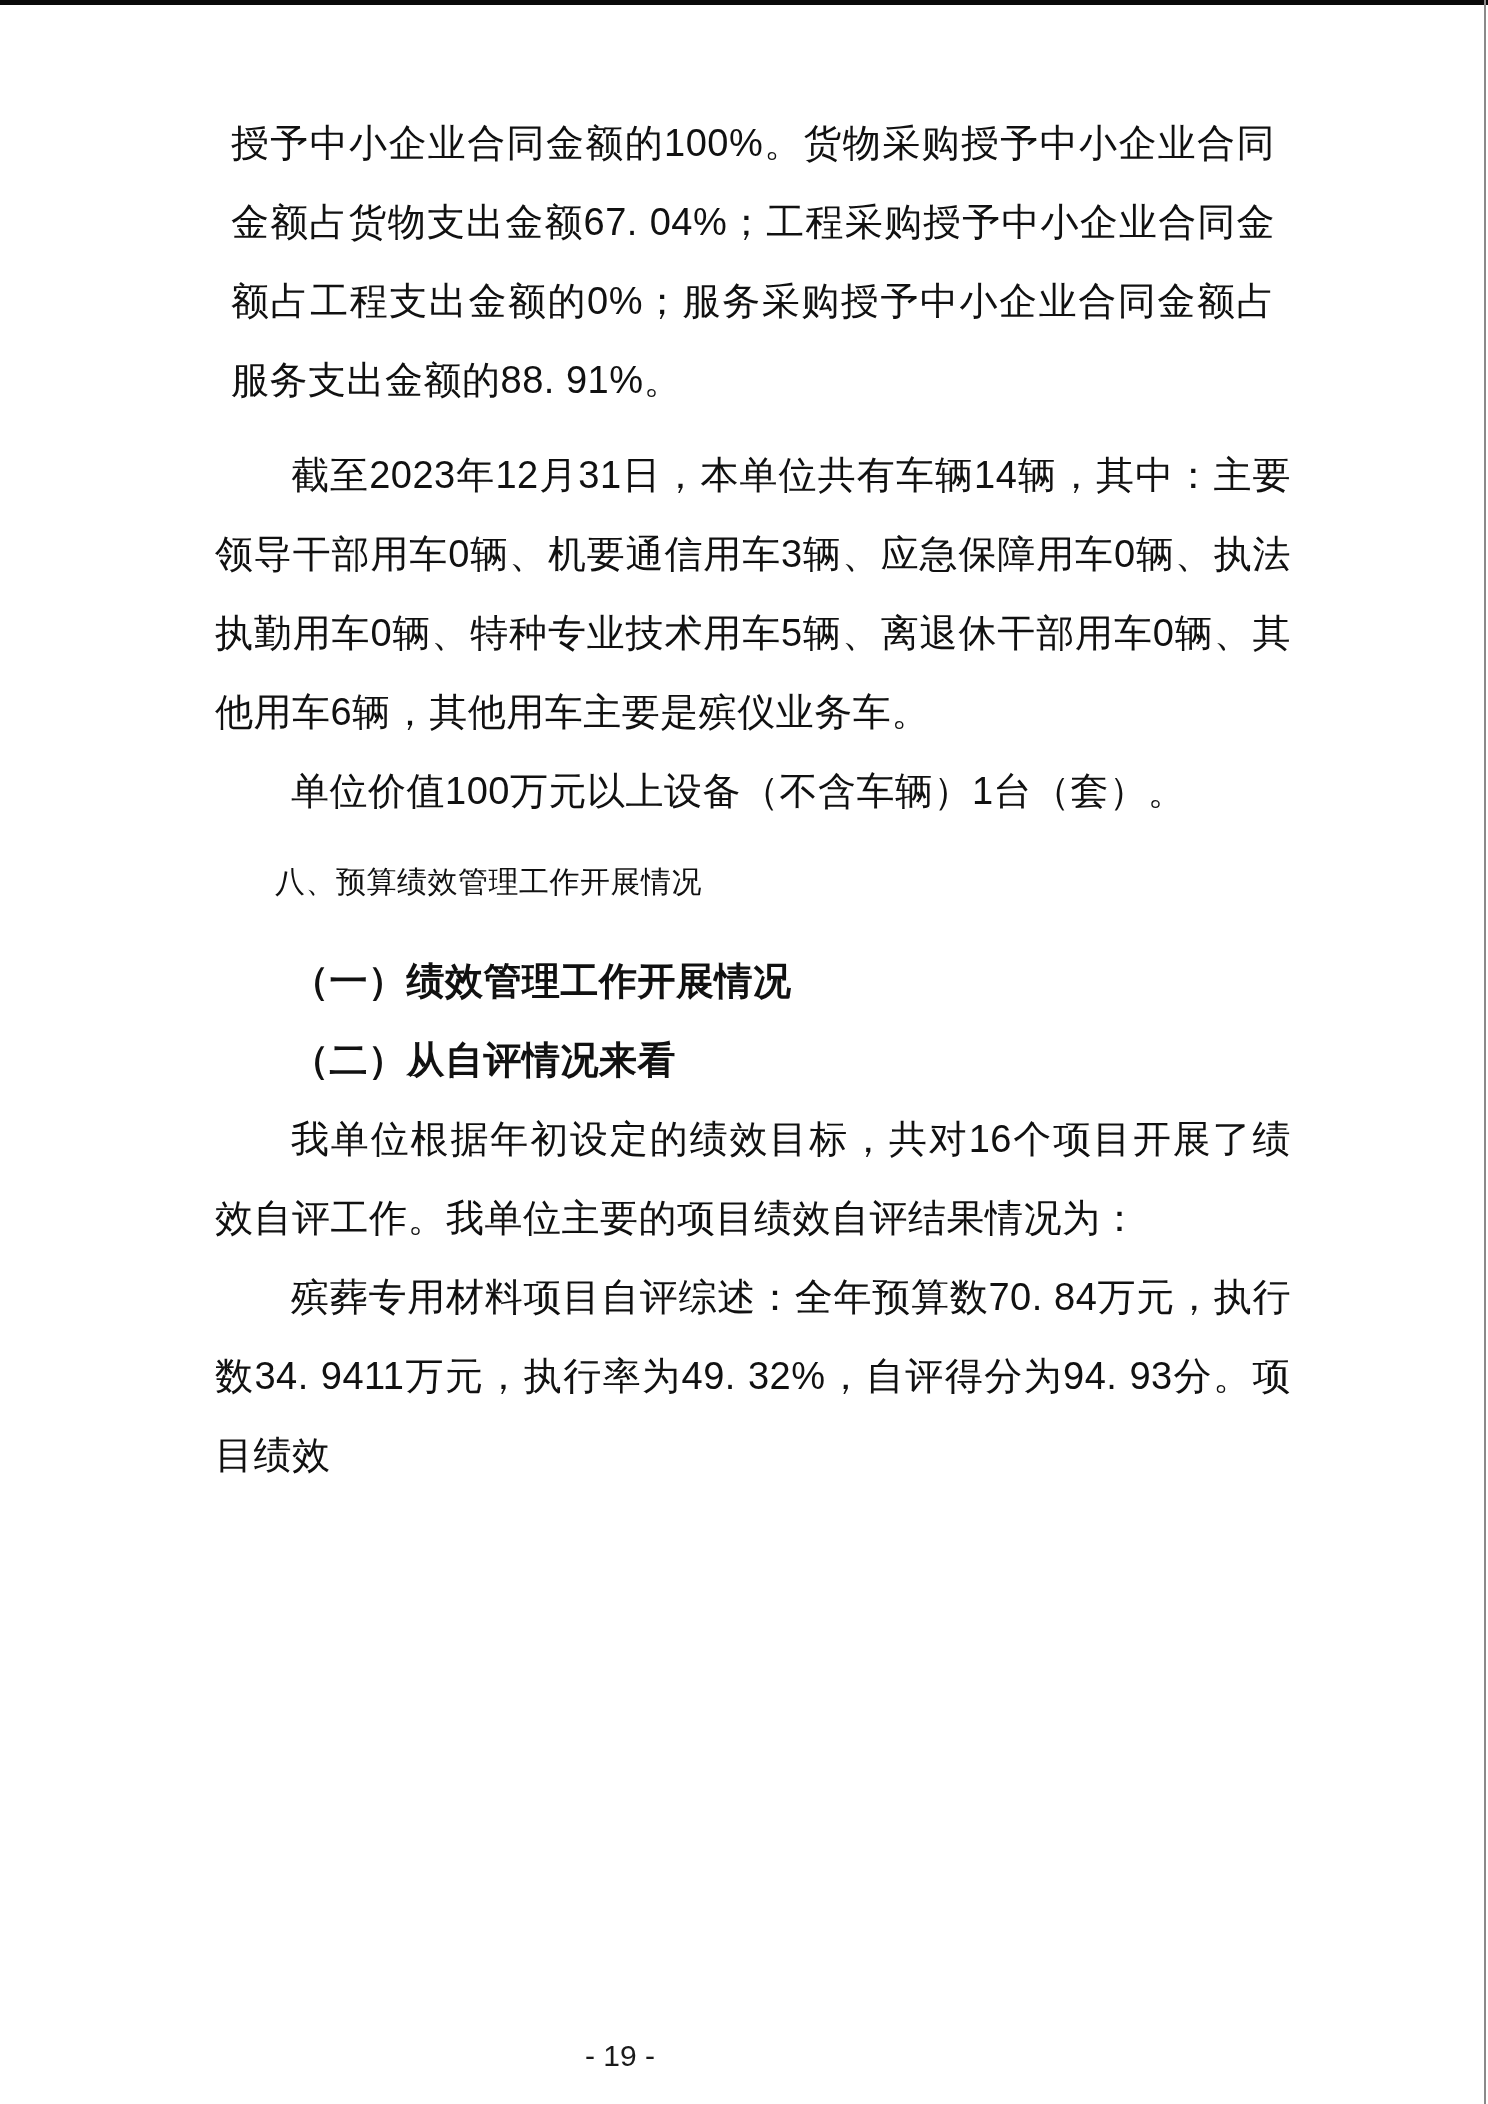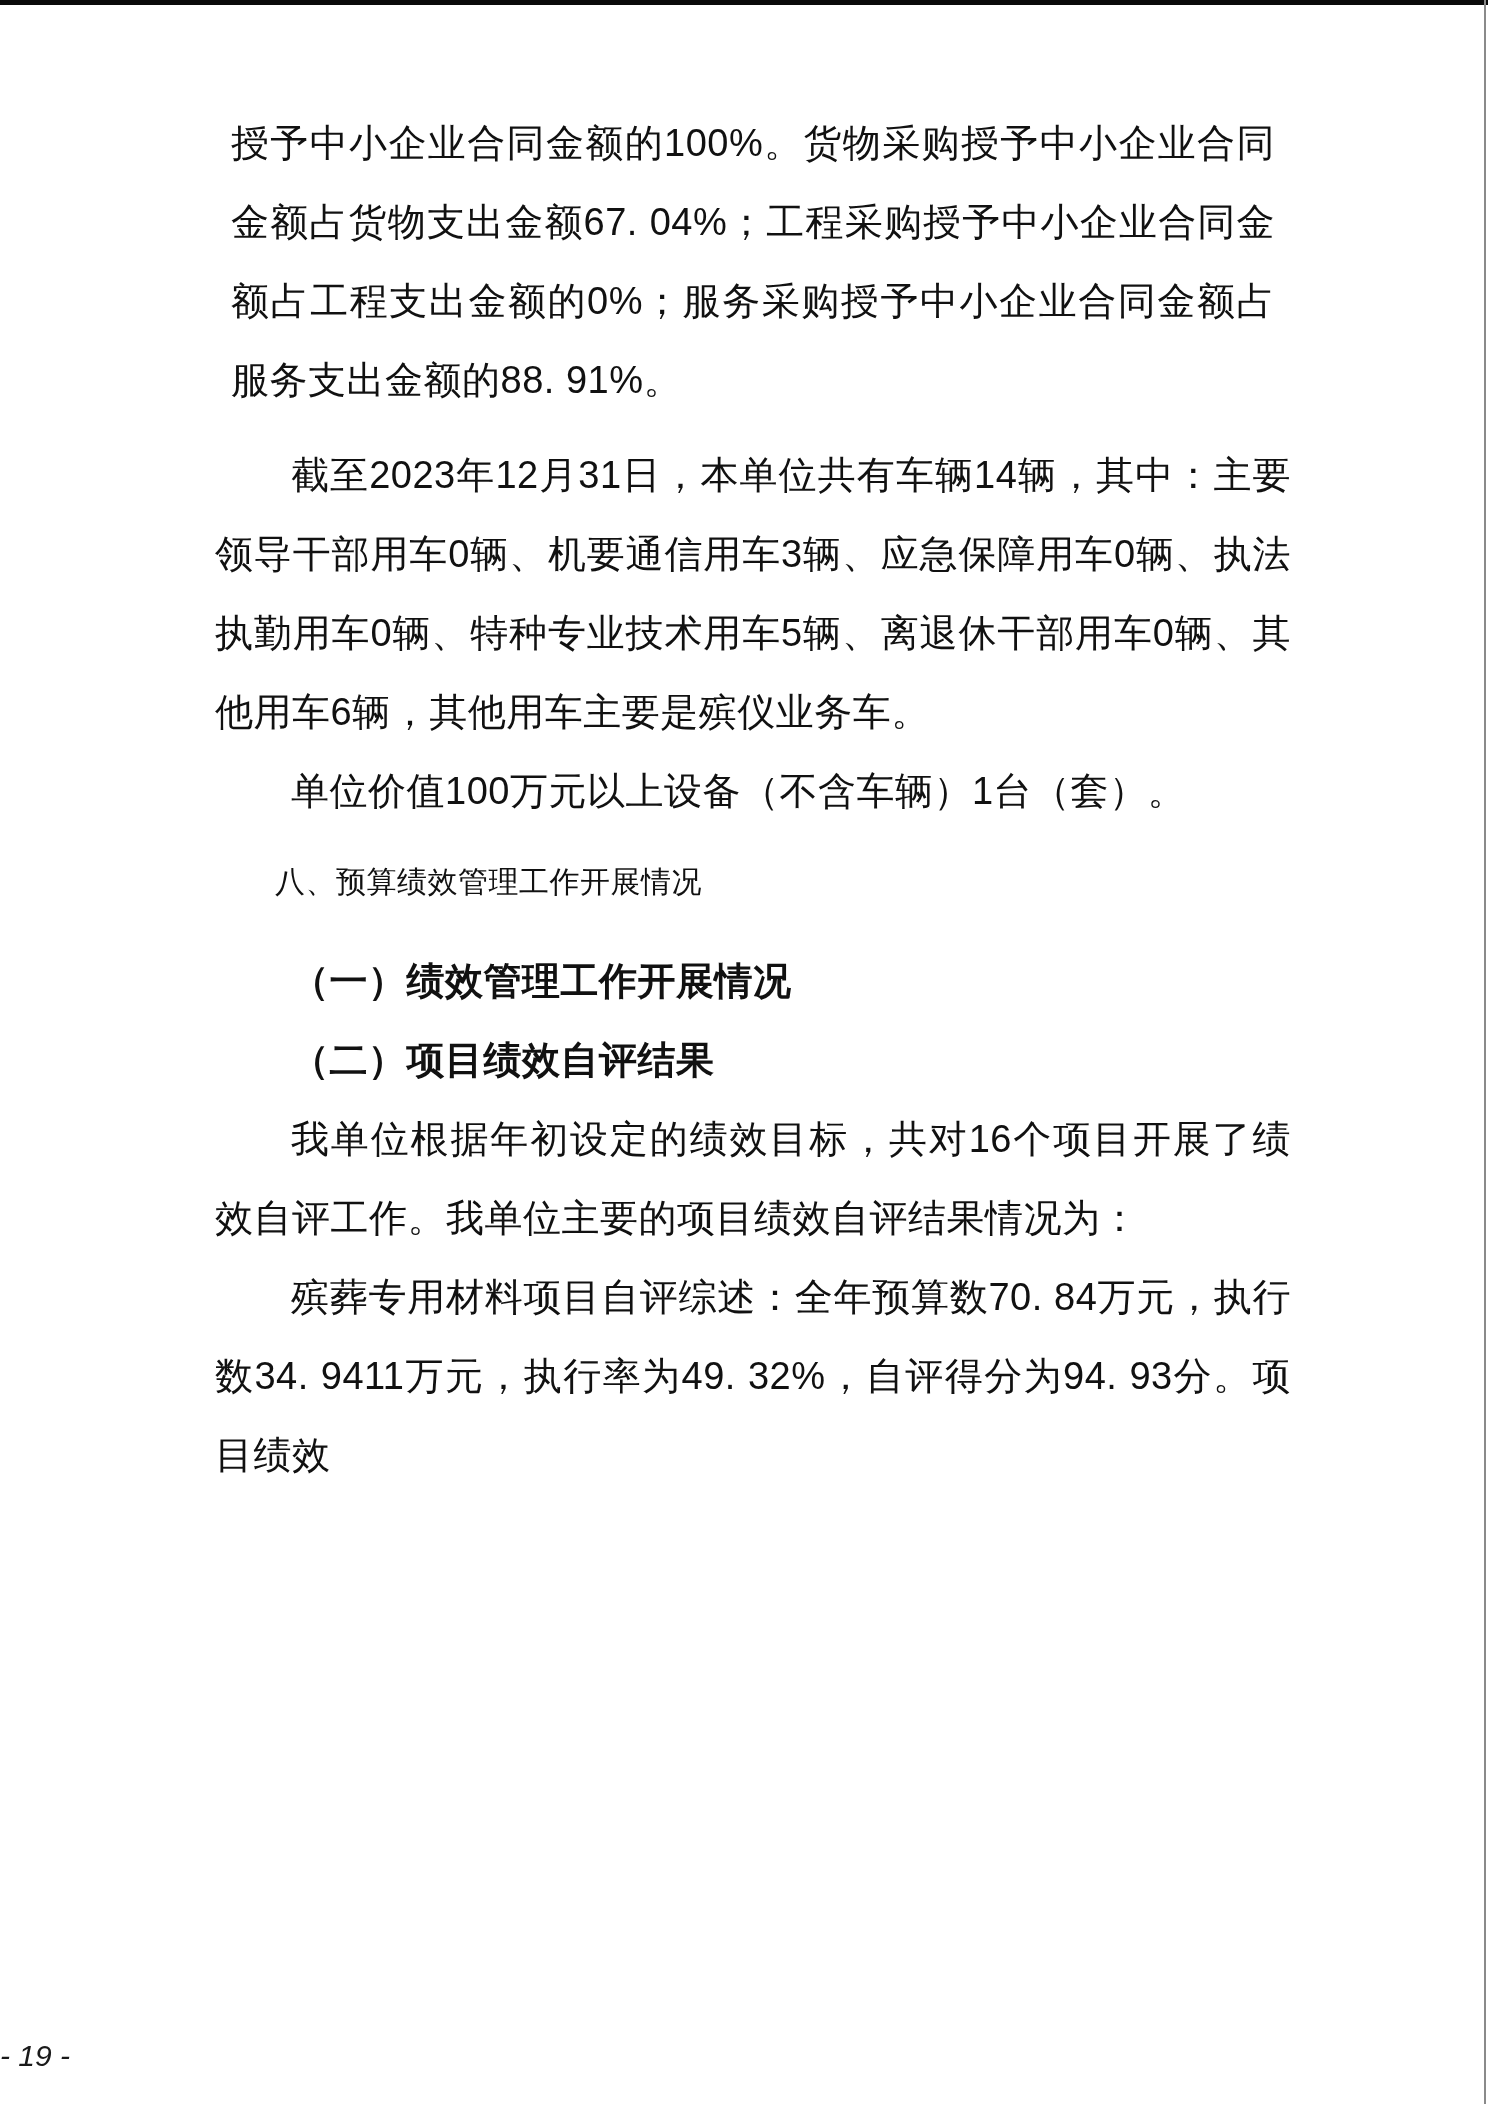--- a/index.html
+++ b/index.html
@@ -58,37 +58,36 @@
     text-indent: 2em;
     font-weight: 400;
     font-size: 30px;
     line-height: 85px;
     text-align: left;
   }
   .page-footer {
     position: absolute;
     left: 0; top: 2038px;
     width: 1240px;
-    text-align: left;
+    text-align: center;
     font-size: 30px;
     line-height: 36px;
     color: #1a1a1a;
-    font-style: italic;
   }
 </style>
 </head>
 <body>
 
 <div class="scan-top-bar"></div>
 <div class="scan-right-line"></div>
 
 <div class="doc-body">
   <p class="para-continued">授予中小企业合同金额的100%。货物采购授予中小企业合同金额占货物支出金额67. 04%；工程采购授予中小企业合同金额占工程支出金额的0%；服务采购授予中小企业合同金额占服务支出金额的88. 91%。</p>
   <p class="para">截至2023年12月31日，本单位共有车辆14辆，其中：主要领导干部用车0辆、机要通信用车3辆、应急保障用车0辆、执法执勤用车0辆、特种专业技术用车5辆、离退休干部用车0辆、其他用车6辆，其他用车主要是殡仪业务车。</p>
   <p class="para">单位价值100万元以上设备（不含车辆）1台（套）。</p>
   <p class="heading-section">八、预算绩效管理工作开展情况</p>
   <p class="heading-bold">（一）绩效管理工作开展情况</p>
-  <p class="heading-bold">（二）项目绩效自评结果</p>
+  <p class="heading-bold">（二）从自评情况来看</p>
   <p class="para">我单位根据年初设定的绩效目标，共对16个项目开展了绩效自评工作。我单位主要的项目绩效自评结果情况为：</p>
   <p class="para">殡葬专用材料项目自评综述：全年预算数70. 84万元，执行数34. 9411万元，执行率为49. 32%，自评得分为94. 93分。项目绩效</p>
 </div>
 
 <div class="page-footer">- 19 -</div>
 
 </body></html>

